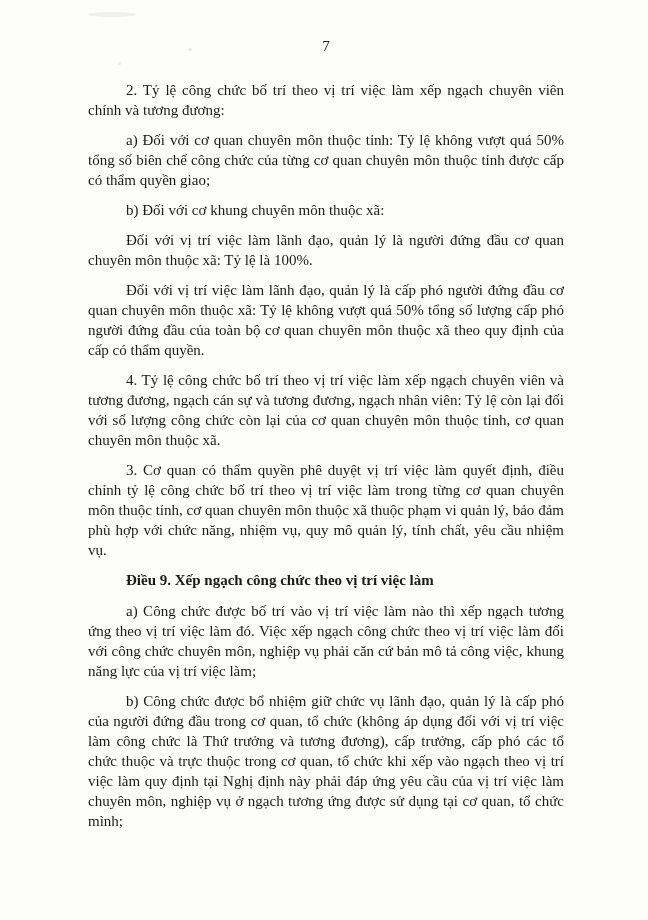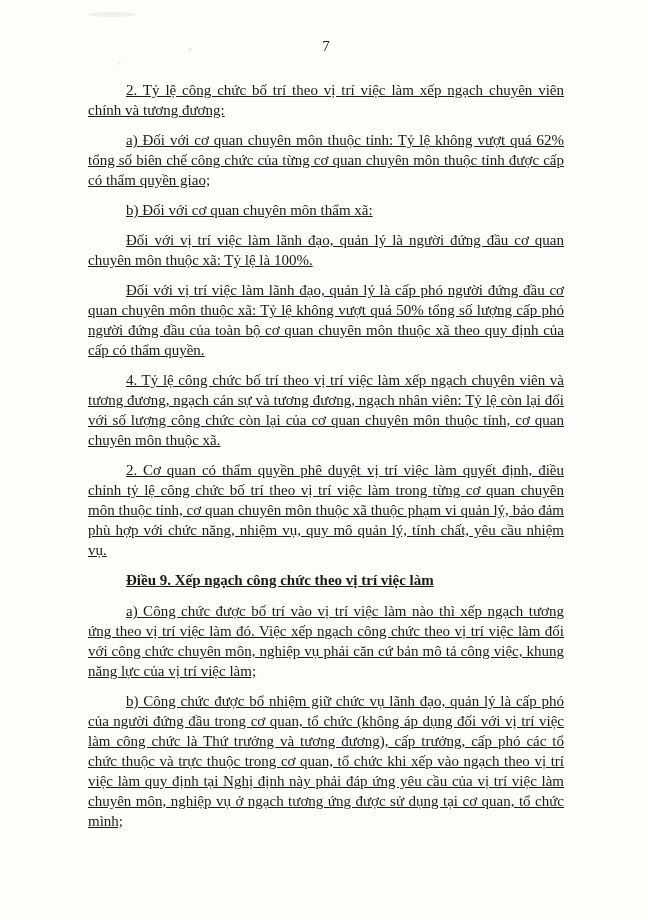--- a/index.html
+++ b/index.html
@@ -21,21 +21,20 @@
     overflow: hidden;
   }
   .page-number {
     text-align: center;
     margin: 0 0 24px 0;
   }
   p.para {
     margin: 0 0 10px 0;
     text-align: justify;
     text-indent: 38px;
-    text-decoration: underline;
   }
   p.heading {
     font-weight: bold;
     margin-top: 4px;
     margin-bottom: 11px;
   }
   
   .smudge {
     position: absolute;
     pointer-events: none;
@@ -50,22 +49,22 @@
 <body>
 
 <div class="page">
   <div class="smudge smudge-1"></div>
   <div class="smudge smudge-2"></div>
   <div class="smudge smudge-3"></div>
 
   <div class="page-number">7</div>
 
   <p class="para">2. Tỷ lệ công chức bố trí theo vị trí việc làm xếp ngạch chuyên viên chính và tương đương:</p>
-  <p class="para">a) Đối với cơ quan chuyên môn thuộc tỉnh: Tỷ lệ không vượt quá 62% tổng số biên chế công chức của từng cơ quan chuyên môn thuộc tỉnh được cấp có thẩm quyền giao;</p>
-  <p class="para">b) Đối với cơ quan chuyên môn thẩm xã:</p>
+  <p class="para">a) Đối với cơ quan chuyên môn thuộc tỉnh: Tỷ lệ không vượt quá 50% tổng số biên chế công chức của từng cơ quan chuyên môn thuộc tỉnh được cấp có thẩm quyền giao;</p>
+  <p class="para">b) Đối với cơ khung chuyên môn thuộc xã:</p>
   <p class="para">Đối với vị trí việc làm lãnh đạo, quản lý là người đứng đầu cơ quan chuyên môn thuộc xã: Tỷ lệ là 100%.</p>
   <p class="para">Đối với vị trí việc làm lãnh đạo, quản lý là cấp phó người đứng đầu cơ quan chuyên môn thuộc xã: Tỷ lệ không vượt quá 50% tổng số lượng cấp phó người đứng đầu của toàn bộ cơ quan chuyên môn thuộc xã theo quy định của cấp có thẩm quyền.</p>
   <p class="para">4. Tỷ lệ công chức bố trí theo vị trí việc làm xếp ngạch chuyên viên và tương đương, ngạch cán sự và tương đương, ngạch nhân viên: Tỷ lệ còn lại đối với số lượng công chức còn lại của cơ quan chuyên môn thuộc tỉnh, cơ quan chuyên môn thuộc xã.</p>
-  <p class="para">2. Cơ quan có thẩm quyền phê duyệt vị trí việc làm quyết định, điều chỉnh tỷ lệ công chức bố trí theo vị trí việc làm trong từng cơ quan chuyên môn thuộc tỉnh, cơ quan chuyên môn thuộc xã thuộc phạm vi quản lý, bảo đảm phù hợp với chức năng, nhiệm vụ, quy mô quản lý, tính chất, yêu cầu nhiệm vụ.</p>
+  <p class="para">3. Cơ quan có thẩm quyền phê duyệt vị trí việc làm quyết định, điều chỉnh tỷ lệ công chức bố trí theo vị trí việc làm trong từng cơ quan chuyên môn thuộc tỉnh, cơ quan chuyên môn thuộc xã thuộc phạm vi quản lý, bảo đảm phù hợp với chức năng, nhiệm vụ, quy mô quản lý, tính chất, yêu cầu nhiệm vụ.</p>
   <p class="para heading">Điều 9. Xếp ngạch công chức theo vị trí việc làm</p>
   <p class="para">a) Công chức được bố trí vào vị trí việc làm nào thì xếp ngạch tương ứng theo vị trí việc làm đó. Việc xếp ngạch công chức theo vị trí việc làm đối với công chức chuyên môn, nghiệp vụ phải căn cứ bản mô tả công việc, khung năng lực của vị trí việc làm;</p>
   <p class="para">b) Công chức được bổ nhiệm giữ chức vụ lãnh đạo, quản lý là cấp phó của người đứng đầu trong cơ quan, tổ chức (không áp dụng đối với vị trí việc làm công chức là Thứ trưởng và tương đương), cấp trưởng, cấp phó các tổ chức thuộc và trực thuộc trong cơ quan, tổ chức khi xếp vào ngạch theo vị trí việc làm quy định tại Nghị định này phải đáp ứng yêu cầu của vị trí việc làm chuyên môn, nghiệp vụ ở ngạch tương ứng được sử dụng tại cơ quan, tổ chức mình;</p>
 </div>
 
 </body></html>

